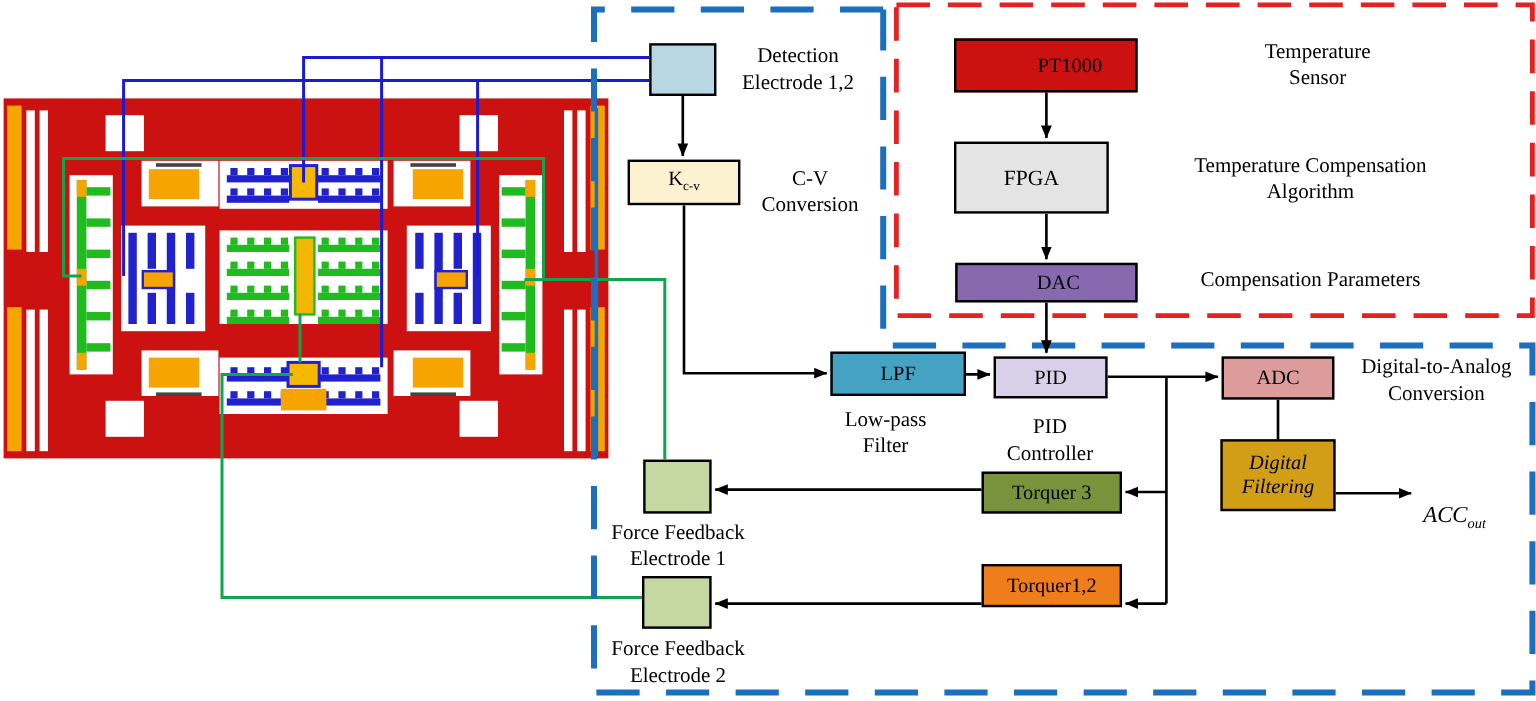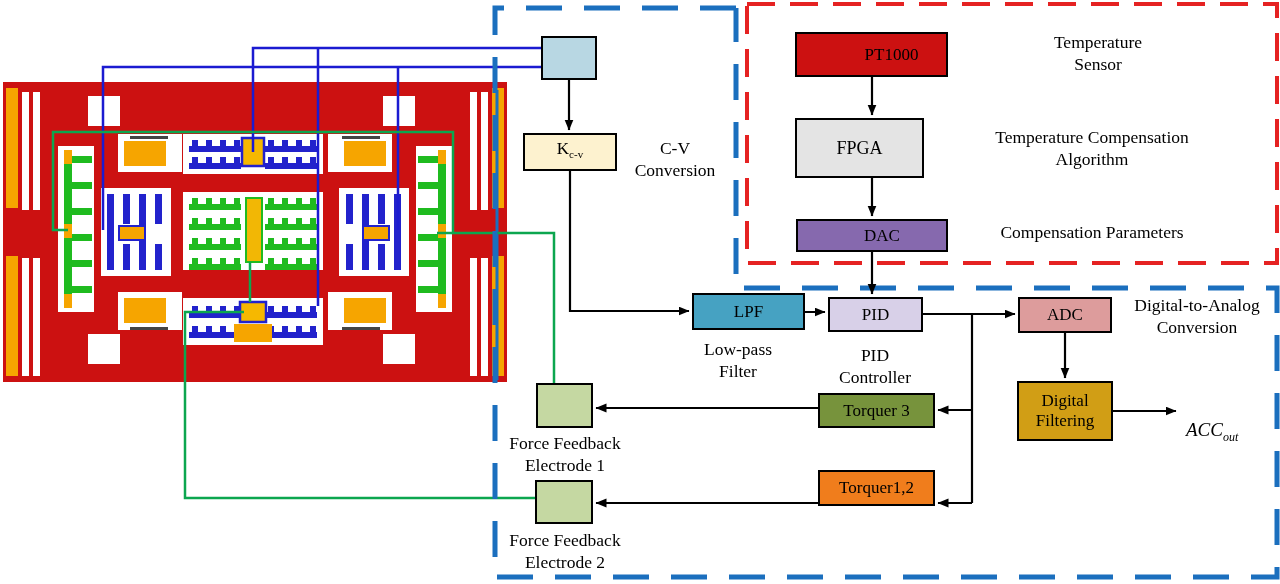--- a/index.html
+++ b/index.html
@@ -10,21 +10,21 @@
        display:flex;align-items:center;justify-content:center;text-align:center;
        font-size:17px;line-height:20px;z-index:3;}
   .cap{position:absolute;text-align:center;font-size:17.5px;line-height:22px;z-index:3;}
   sub{font-size:11px;}
   
   .b-det  {left:541px;top:36px;  width:56px; height:44px;}
   .b-kcv  {left:523px;top:133px; width:94px; height:38px;}
   .b-lpf  {left:692px;top:293px; width:113px; height:37px;}
   .b-pid  {left:828px;top:297px; width:95px; height:35px;}
   .b-adc  {left:1018px;top:297px;width:94px; height:36px;}
-  .b-dig  {left:1017px;top:381px;width:96px; height:60px;}
+  .b-dig  {left:1017px;top:366px;width:96px; height:60px;font-style:italic;}
   .b-t3   {left:818px;top:393px; width:117px;height:35px;}
   .b-t12  {left:818px;top:470px; width:117px;height:36px;}
   .b-pt   {left:795px;top:32px;  width:153px;height:45px;}
   .b-fpga {left:795px;top:118px; width:129px;height:60px;font-size:18px;}
   .b-dac  {left:796px;top:219px; width:152px;height:33px;padding-left:20px;}
   .b-ff1  {left:536px;top:383px; width:57px; height:45px;}
   .b-ff2  {left:535px;top:480px; width:58px; height:44px;}
   
   .c-det {left:603px;top:35px;  width:124px;}
   .c-cv  {left:615px;top:137px; width:120px;}
@@ -236,20 +236,24 @@
   <div class="blk b-pt" style="background: rgb(204, 17, 17); padding-left: 40px;">PT1000</div>
 
   <div class="blk b-fpga" style="background: rgb(228, 228, 228);">FPGA</div>
 
   <div class="blk b-dac" style="background: rgb(134, 105, 174);">DAC</div>
 
   <div class="blk b-ff1" style="background: rgb(197, 216, 162);"></div>
 
   <div class="blk b-ff2" style="background: rgb(197, 216, 162);"></div>
 
+  <div class="cap c-det">
+    <span>Detection</span><br>
+    <span>Electrode 1,2</span>
+  </div>
   <div class="cap c-cv">
     <span>C-V</span><br>
     <span>Conversion</span>
   </div>
   <div class="cap c-lpf">
     <span>Low-pass</span><br>
     <span>Filter</span>
   </div>
   <div class="cap c-pid">
     <span>PID</span><br>

